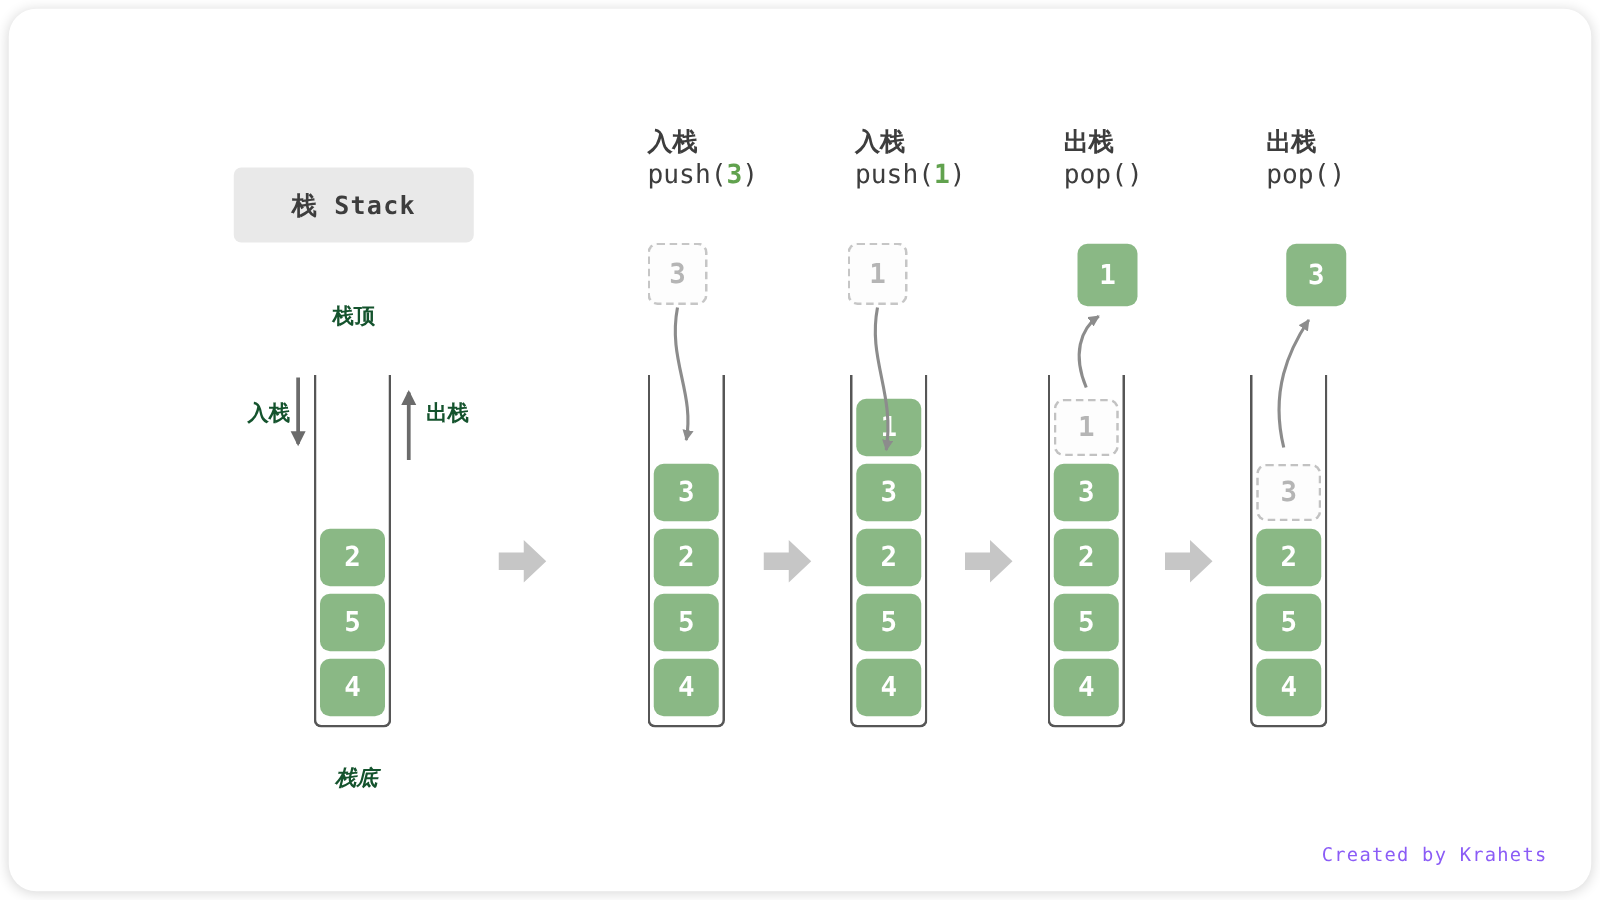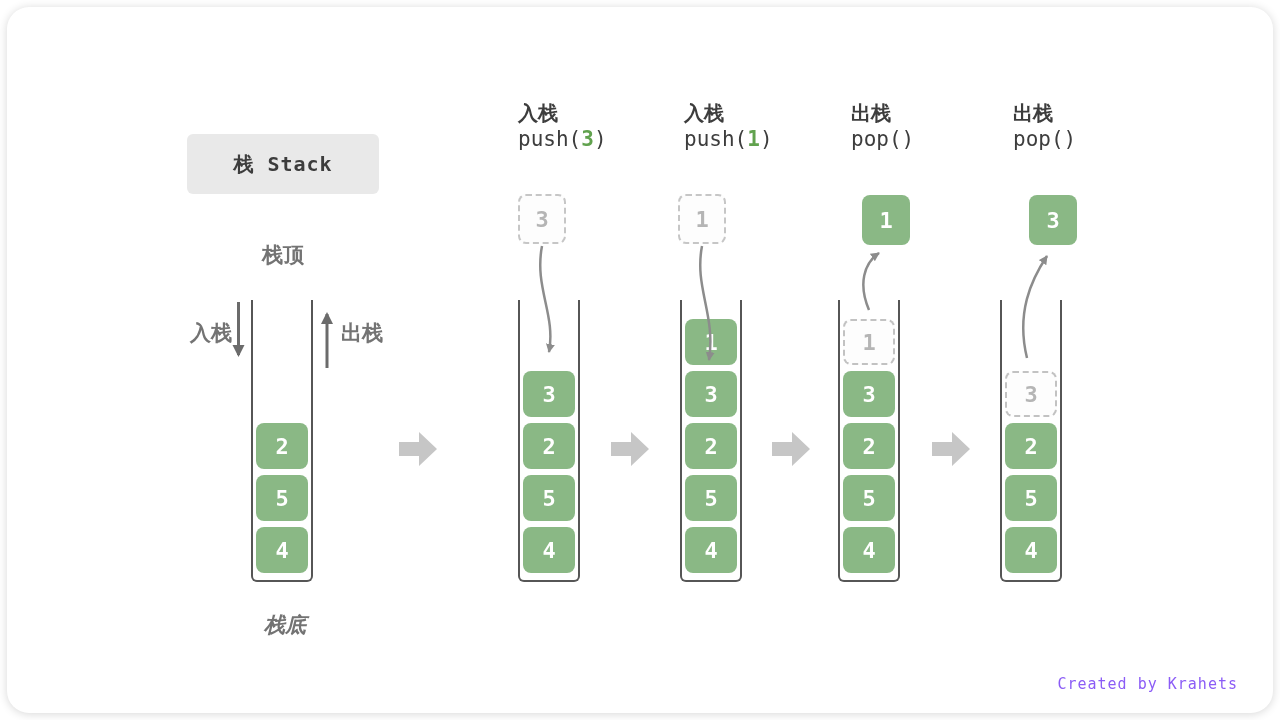--- a/index.html
+++ b/index.html
@@ -4,21 +4,21 @@
 <style>
   html,body{margin:0;padding:0;background:#ffffff;}
   .canvas{position:relative;width:1280px;height:720px;overflow:hidden;
           font-family:"DejaVu Sans","Liberation Sans",sans-serif;}
   .card{position:absolute;left:7px;top:7px;right:7px;bottom:7px;background:#ffffff;
         border-radius:22px;box-shadow:0 1px 10px rgba(0,0,0,0.16);}
   .title-box{position:absolute;left:187px;top:110px;width:192px;height:60px;
              background:#e9e9e9;border-radius:6px;display:flex;align-items:center;justify-content:center;
              font-family:"DejaVu Sans Mono","Liberation Mono",monospace;
              font-size:20px;font-weight:bold;color:#3d3d3d;letter-spacing:1px;margin-top:24px;}
-  .side-label{position:absolute;font-size:21px;font-weight:bold;color:#737373;}
+  .side-label{position:absolute;font-size:17px;font-weight:bold;color:#14532d;}
   .op-header{position:absolute;top:100px;width:150px;}
   .op-zh{display:block;font-size:20px;font-weight:bold;color:#3d3d3d;line-height:26px;}
   .op-code{display:block;font-family:"DejaVu Sans Mono","Liberation Mono",monospace;
            font-size:21px;color:#3d3d3d;line-height:26px;}
   .op-code .arg{color:var(--code-green);font-weight:bold;}
   .stack{position:absolute;top:300px;width:62px;height:282px;box-sizing:border-box;
          border-left:2px solid #565656;border-right:2px solid #565656;border-bottom:2px solid #565656;
          border-radius:0 0 6px 6px;display:flex;flex-direction:column;justify-content:flex-end;
          align-items:center;gap:6px;padding-bottom:7px;background:#ffffff;}
   .cell{flex:none;width:52px;height:46px;border-radius:8px;box-sizing:border-box;

